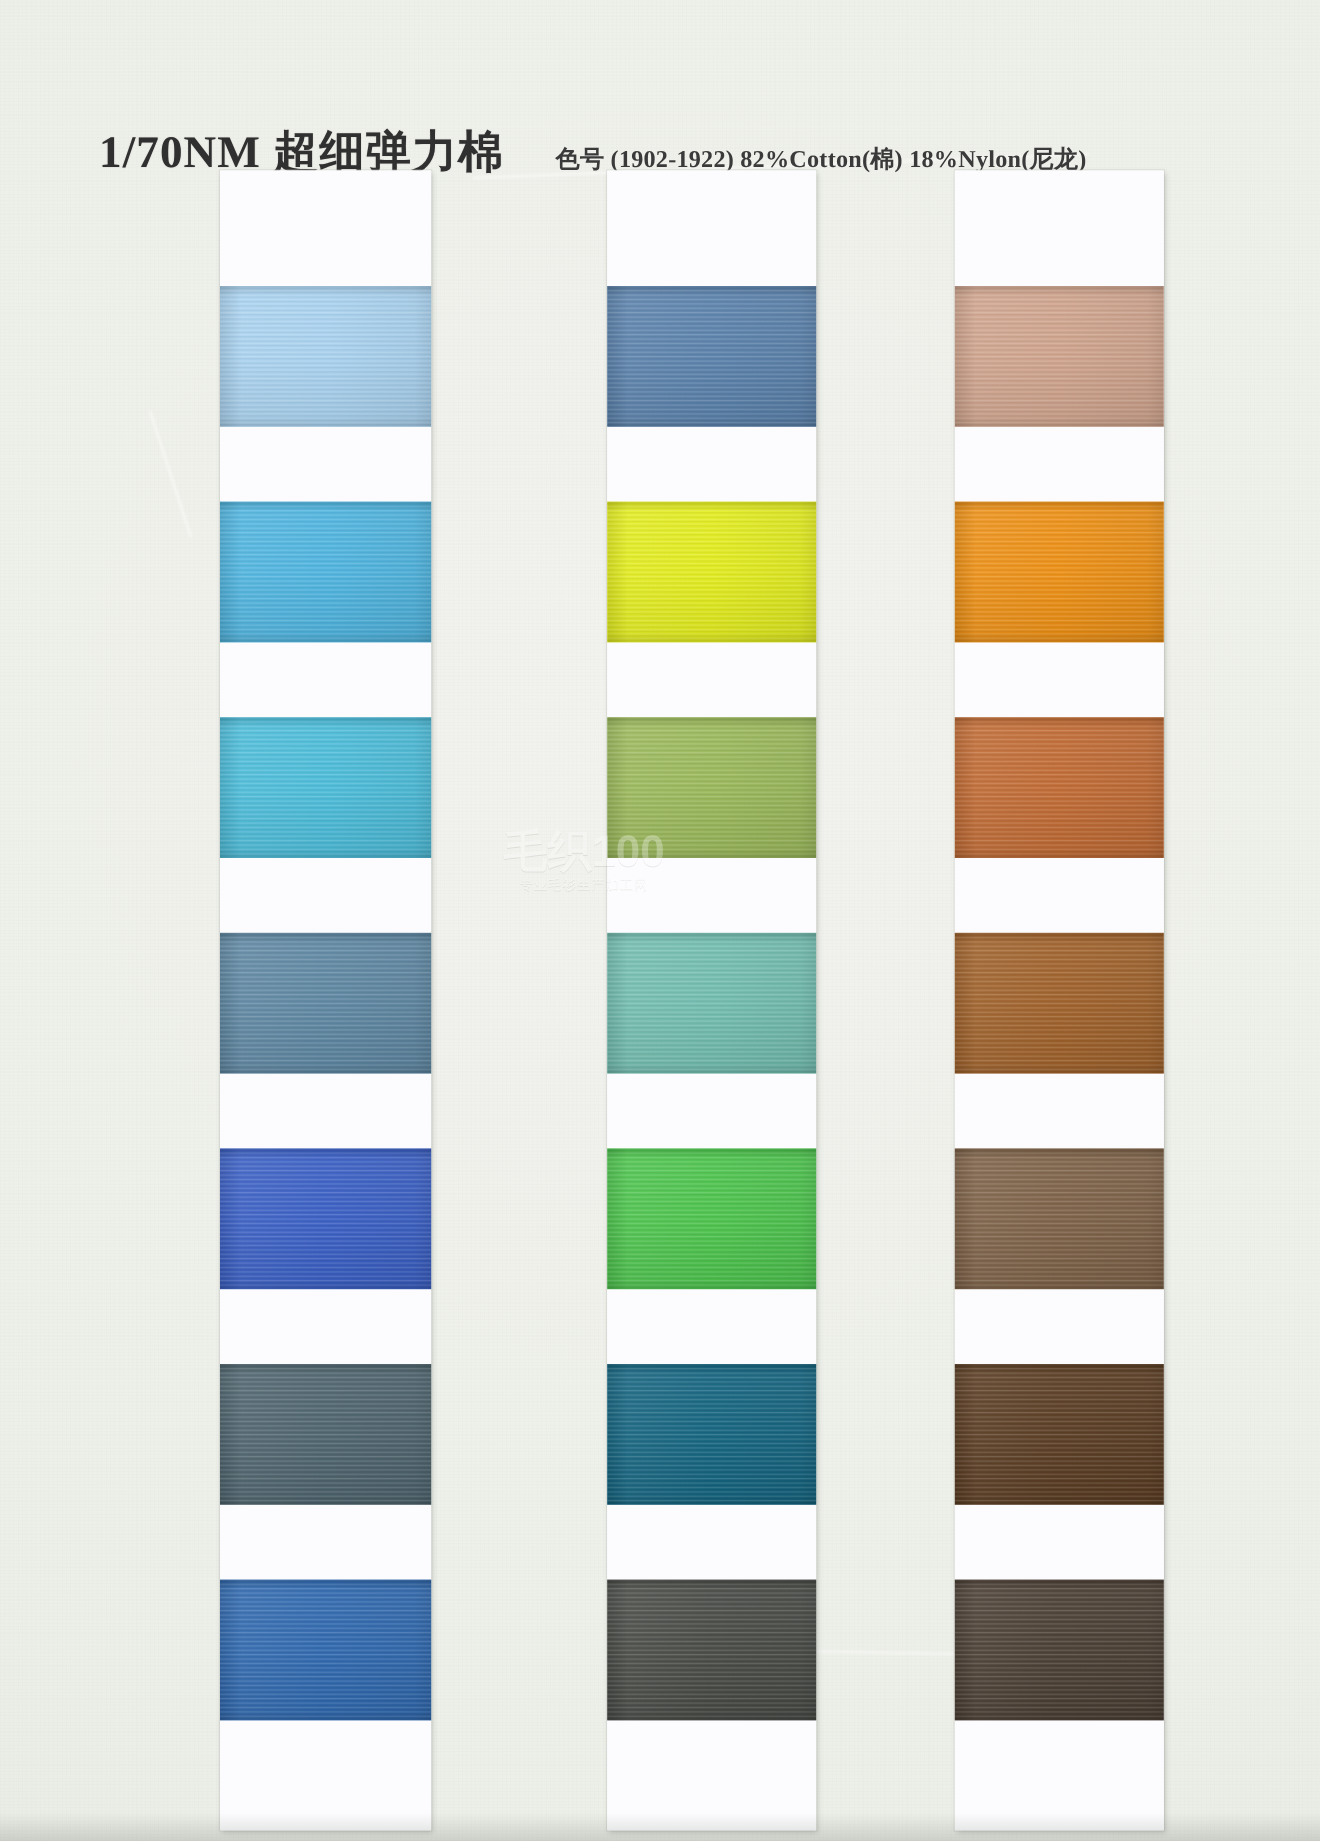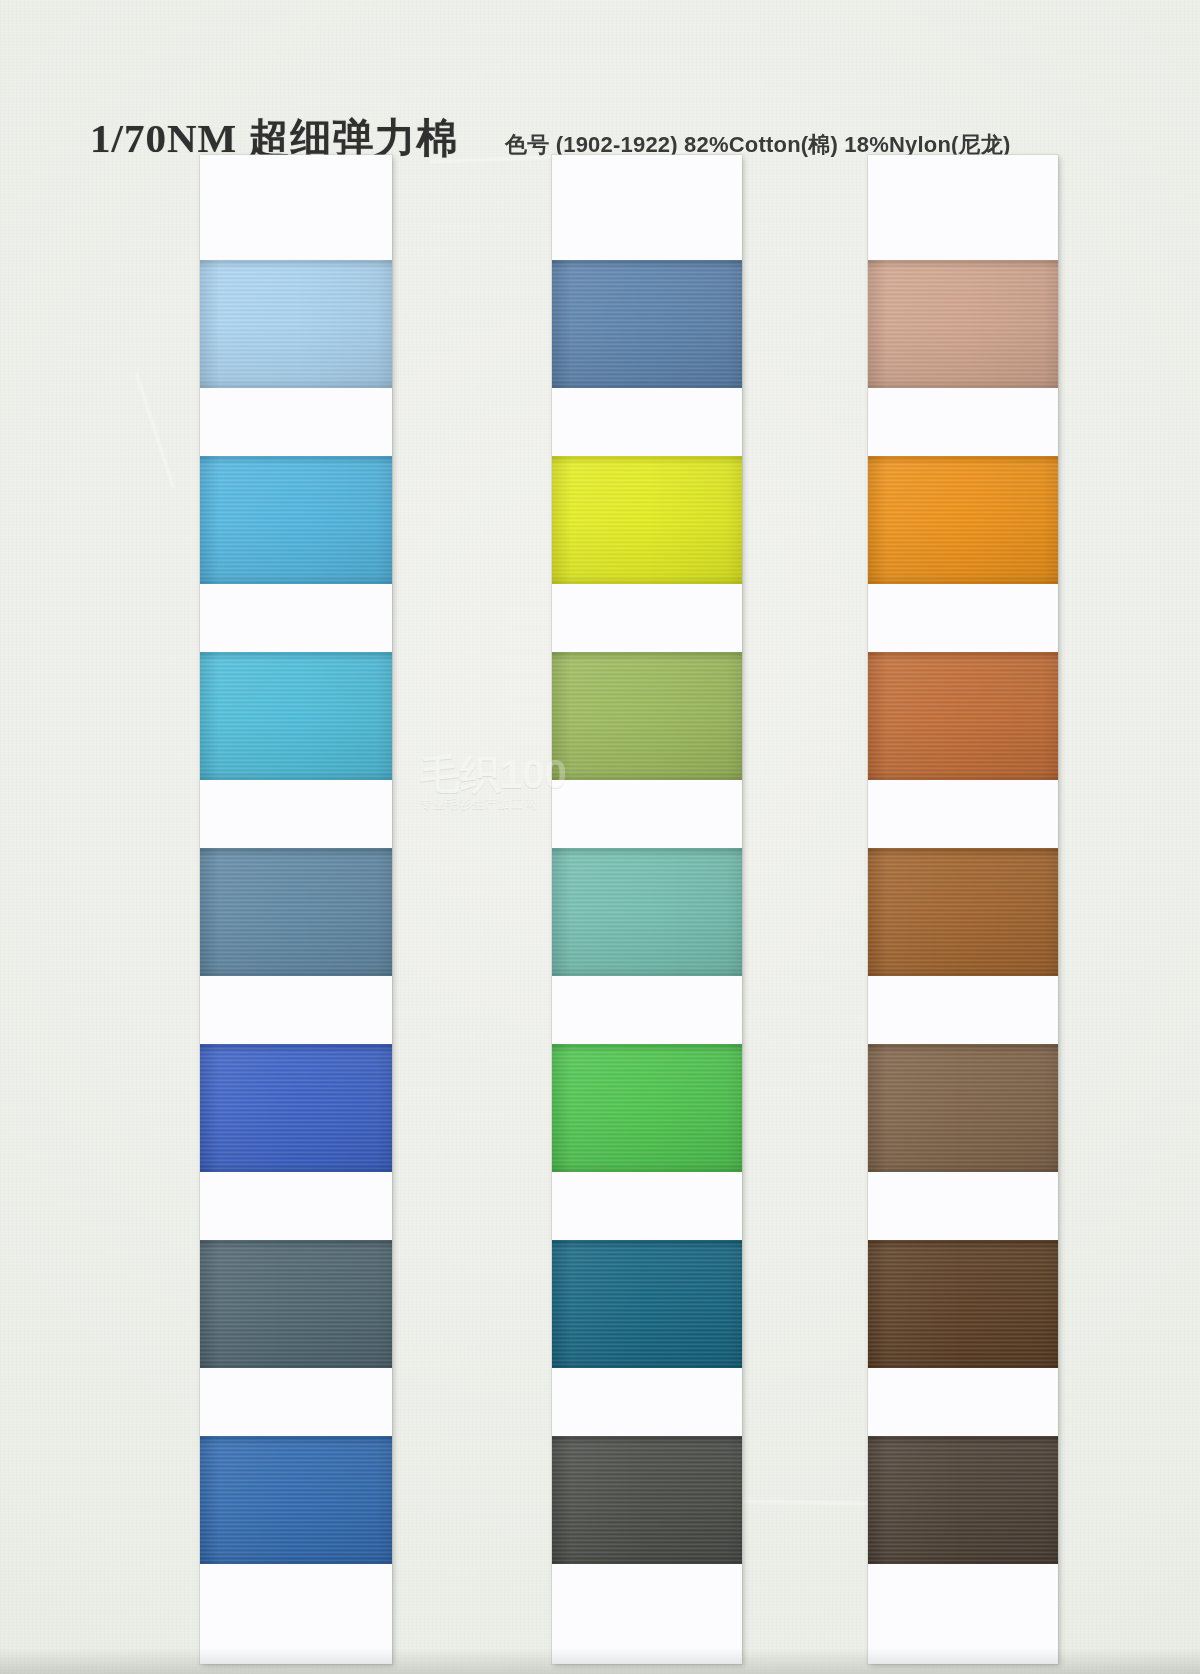--- a/index.html
+++ b/index.html
@@ -31,21 +31,21 @@
   #header{position:absolute;left:0;top:55px;width:1200px;height:70px;}
   #title{
     position:absolute;left:90px;top:56px;
     font-family:"Liberation Serif",serif;
     font-weight:700;font-size:41px;color:#303030;
     letter-spacing:1px;white-space:nowrap;
     text-shadow:0 0 1px rgba(60,60,60,.35);
   }
   #subtitle{
     position:absolute;left:505px;top:75px;
-    font-family:Liberation Sans, sans-serif;
+    font-family:Liberation Serif, serif;
     font-weight:700;font-size:22px;color:#3a3a3a;
     white-space:nowrap;letter-spacing:.2px;
   }
 
   .column{position:absolute;top:155px;}
   #col-0{left:200px;}
   #col-1{left:552px;}
   #col-2{left:868px;}
 
   .card-strip{
@@ -80,24 +80,25 @@
   }
   .swatch:after{
     content:"";position:absolute;inset:0;
     background:
       linear-gradient(180deg, rgba(0,0,0,0.13) 0%, rgba(255,255,255,0.05) 7%, rgba(255,255,255,0.02) 50%, rgba(0,0,0,0.05) 93%, rgba(0,0,0,0.14) 100%),
       linear-gradient(90deg, rgba(0,0,0,0.10) 0%, rgba(255,255,255,0.04) 10%, rgba(255,255,255,0.00) 50%, rgba(0,0,0,0.04) 92%, rgba(0,0,0,0.10) 100%);
     pointer-events:none;
   }
 
   #watermark{
-    position:absolute;left:420px;top:752px;
+    position:absolute;left:431px;top:752px;
     width:200px;height:72px;
     pointer-events:none;user-select:none;
     opacity:.30;
+    text-align:center;
   }
   #wm-text{
     font-family:"Liberation Sans",sans-serif;
     font-size:40px;font-weight:700;color:#ffffff;
     text-shadow:0 1px 0 rgba(120,125,115,.55);
     white-space:nowrap;line-height:44px;
   }
   #wm-sub{
     font-size:12px;color:#ffffff;letter-spacing:1px;
     text-shadow:0 1px 0 rgba(120,125,115,.5);

